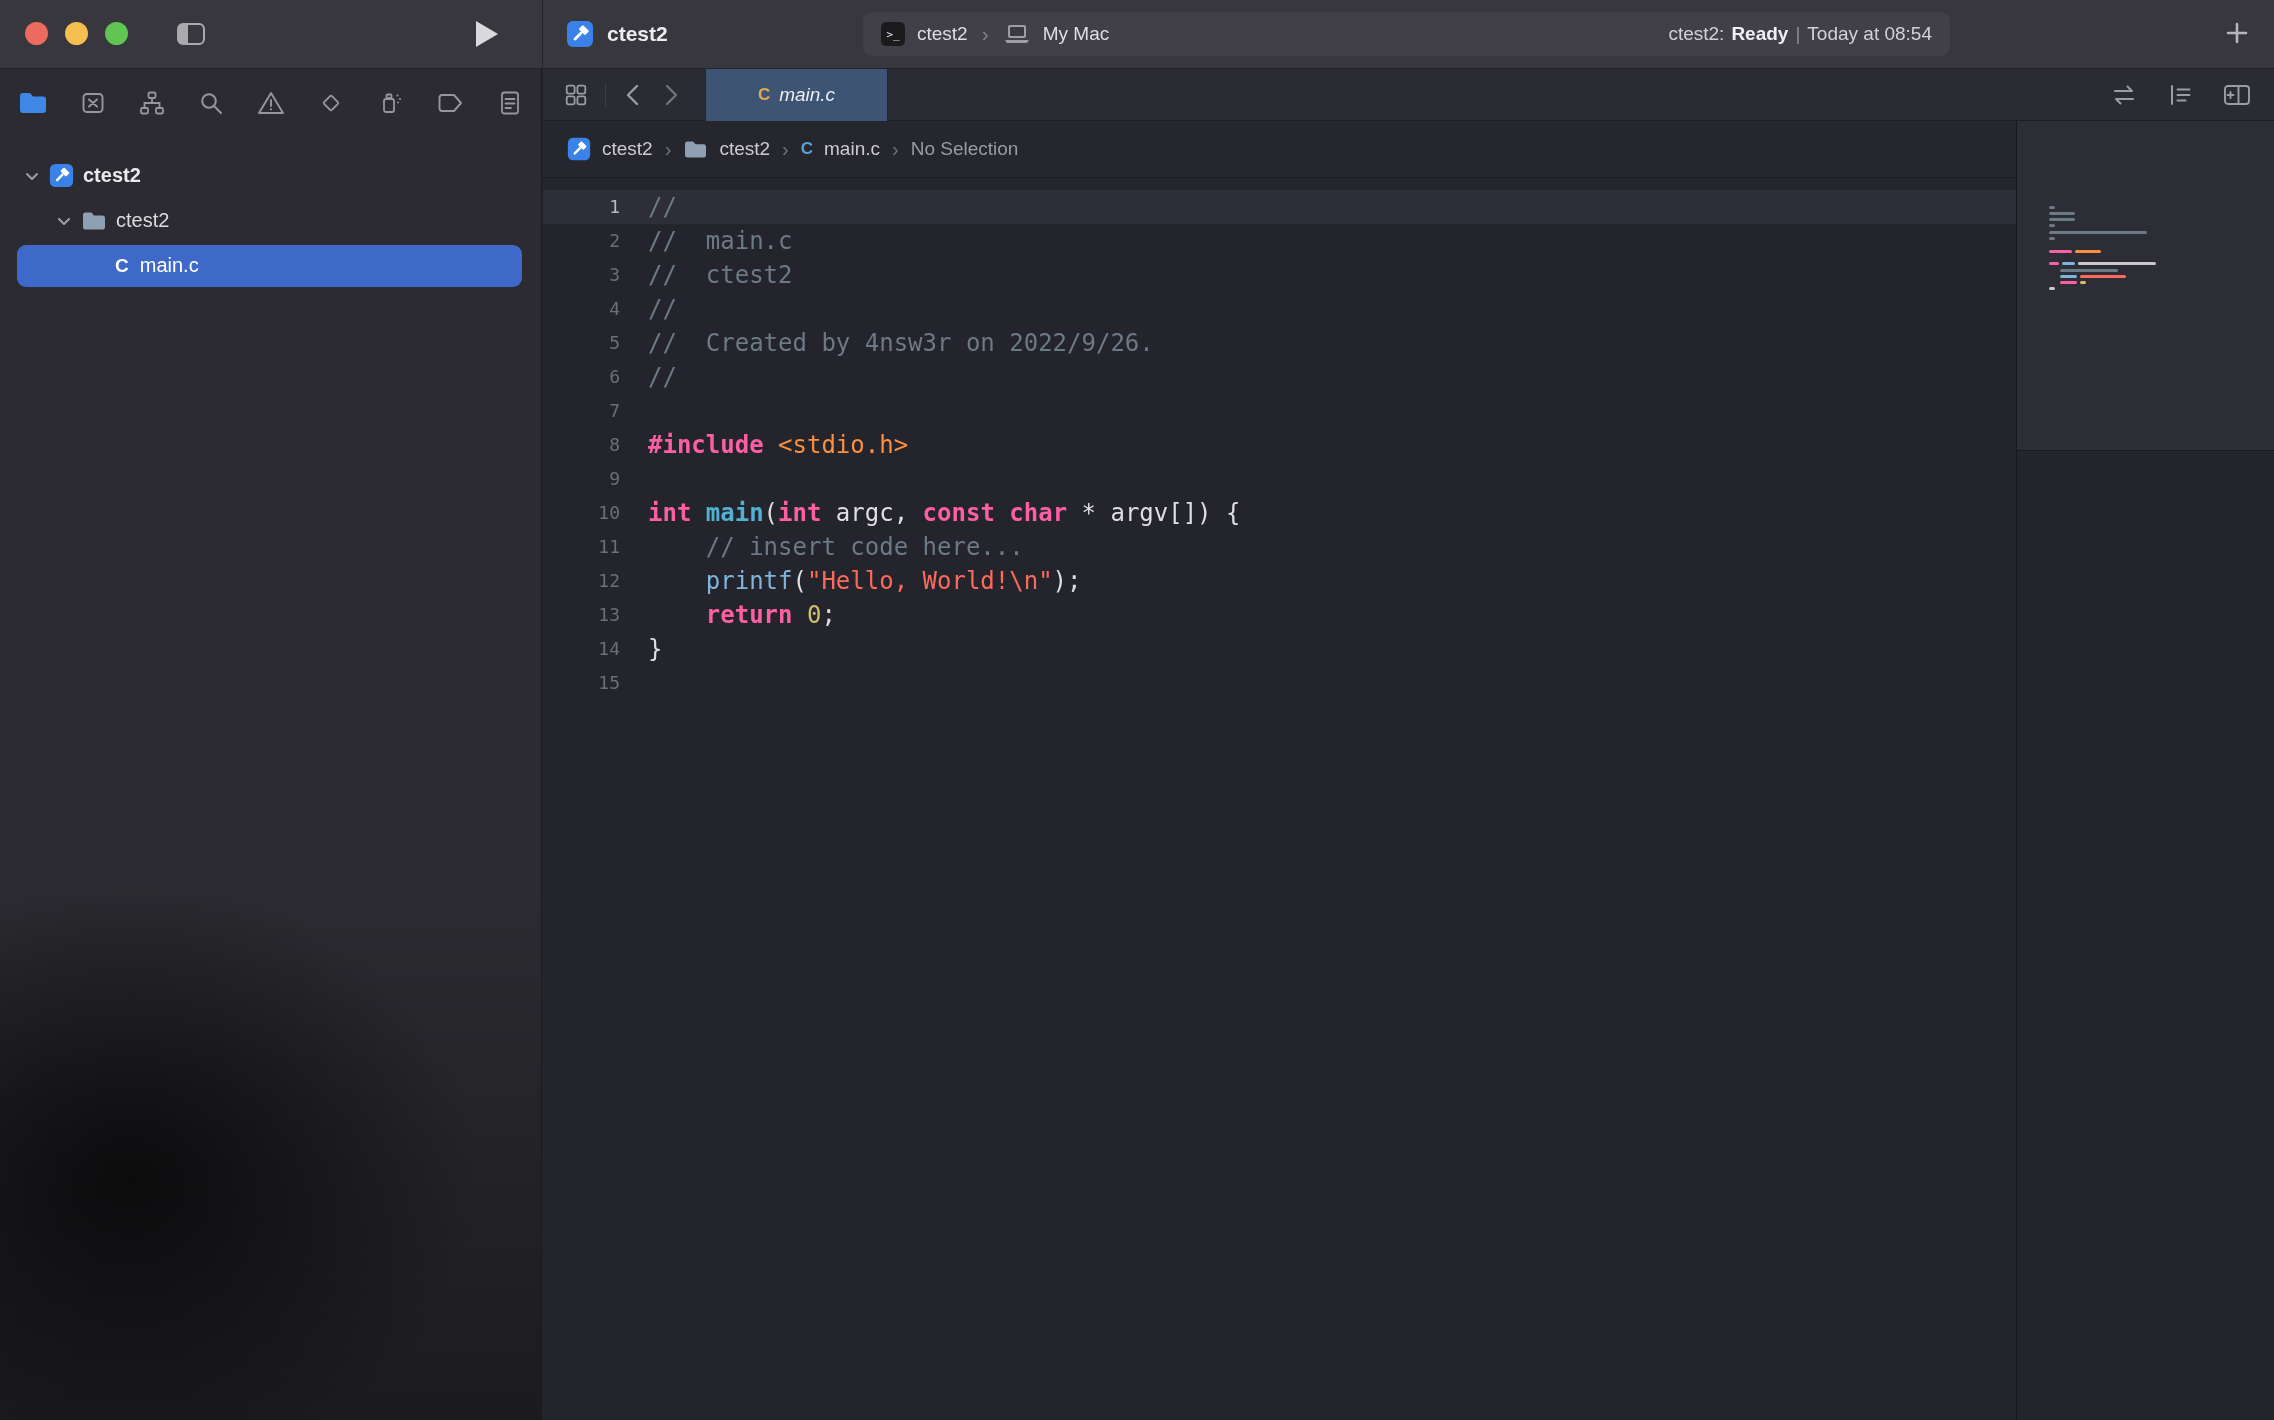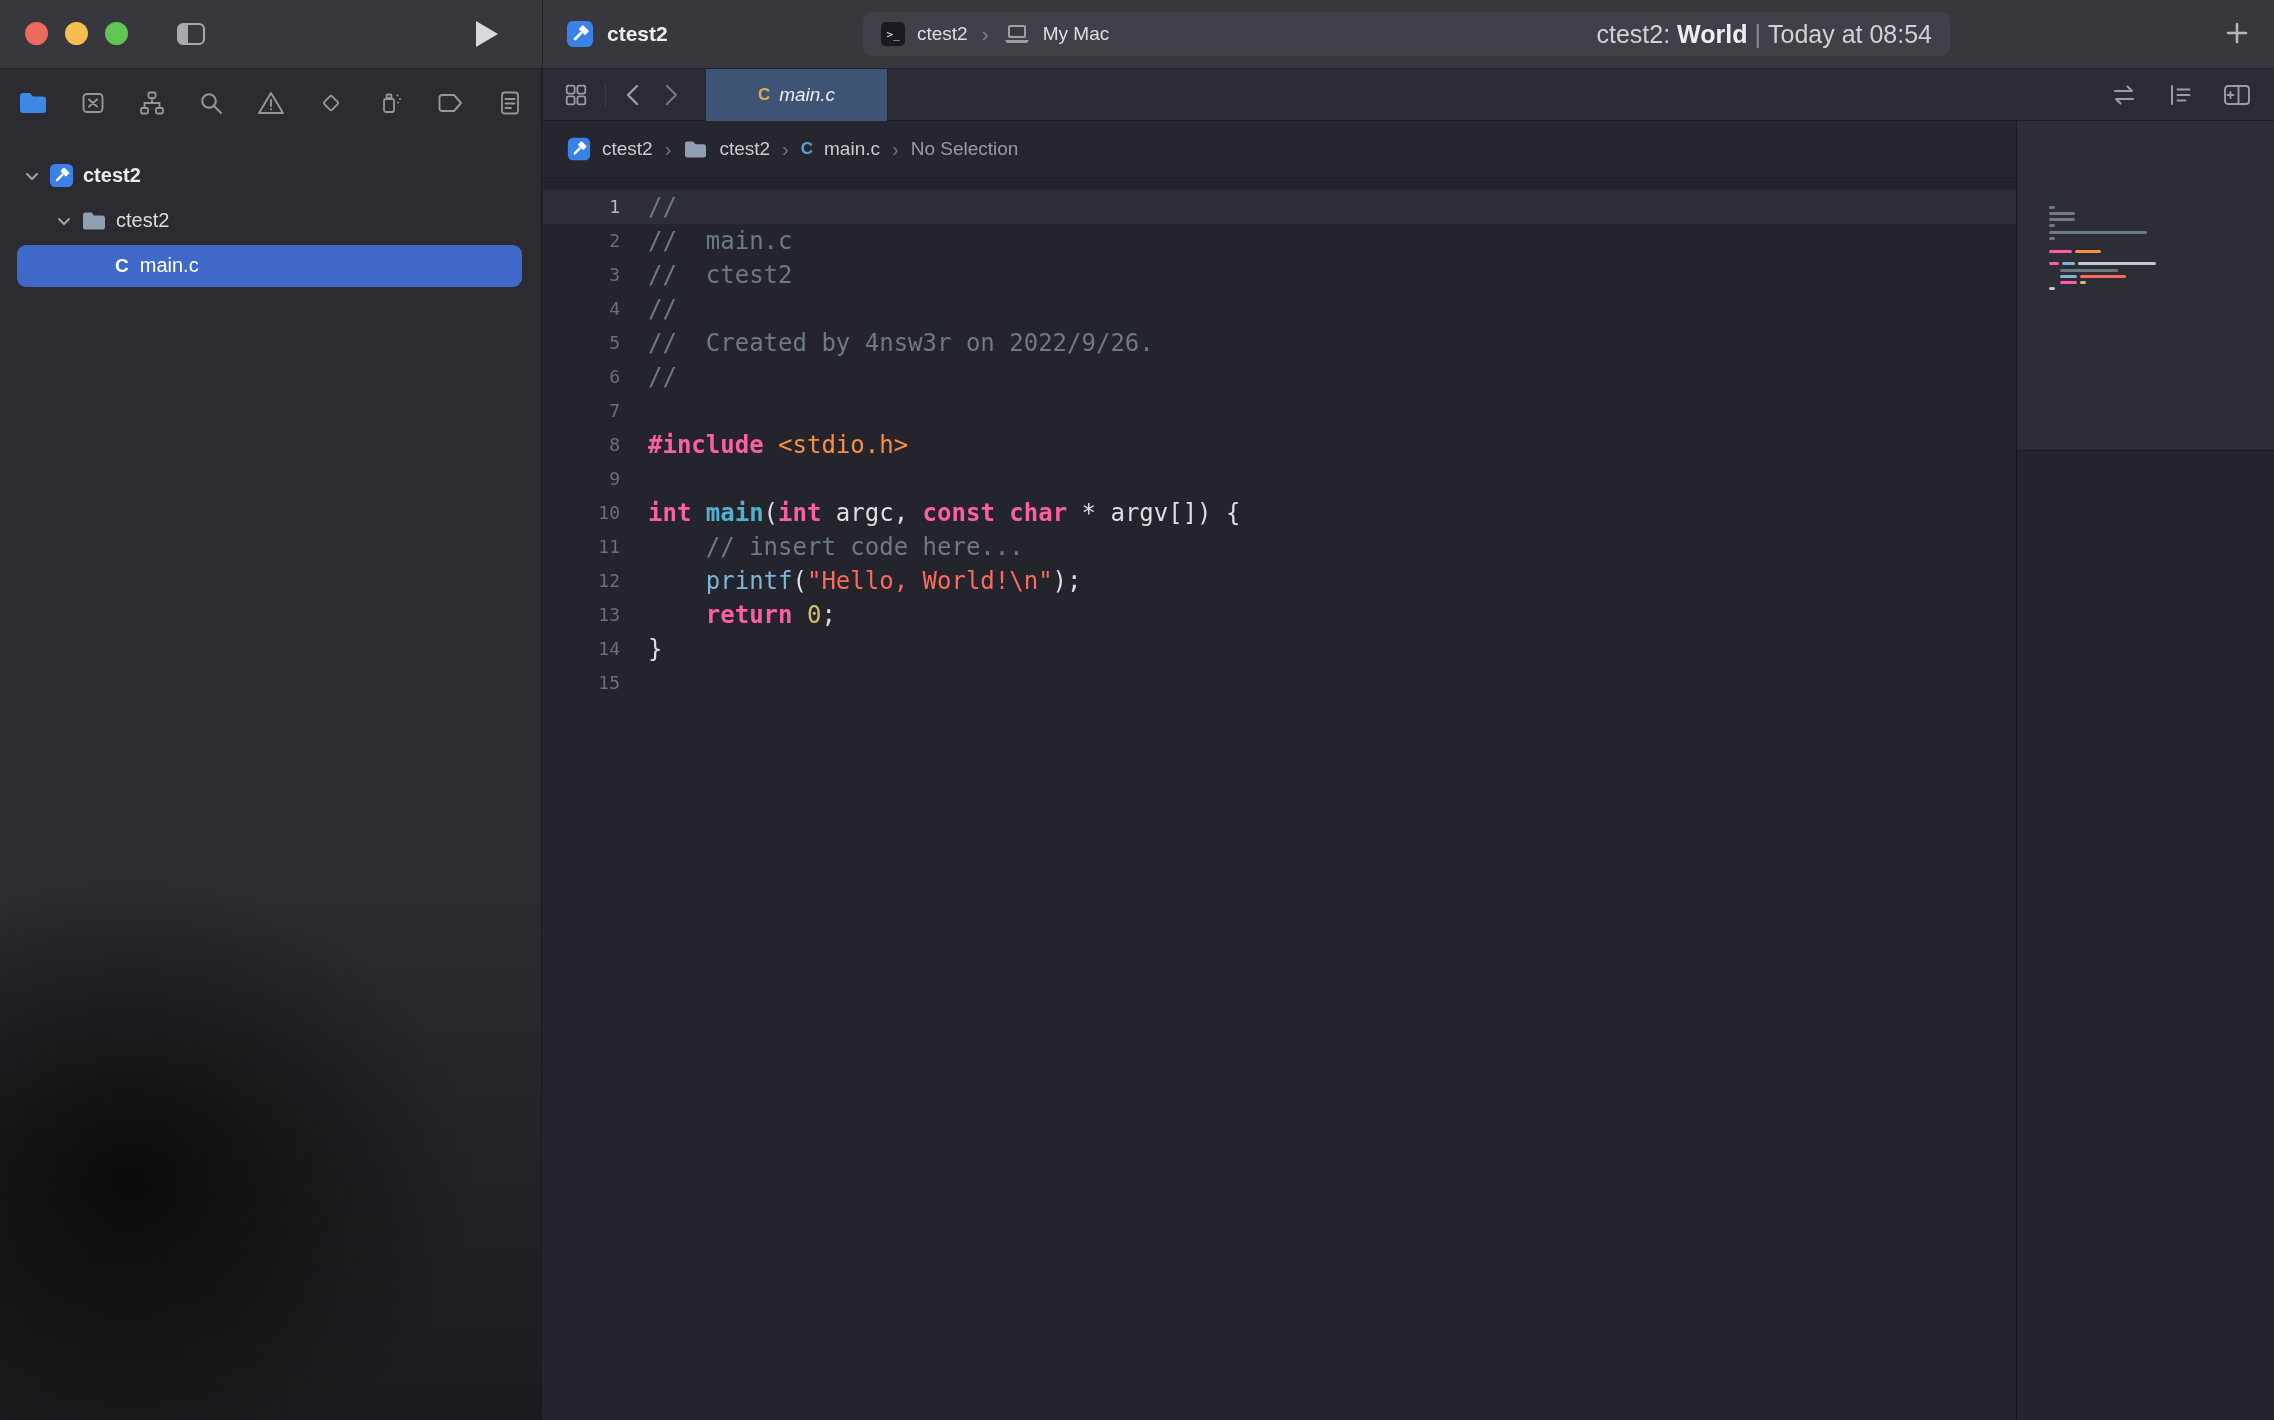--- a/index.html
+++ b/index.html
@@ -16,21 +16,21 @@
   .run-btn { position:absolute; left:474px; top:19px; }
   .tb-divider { position:absolute; left:542px; top:0; width:1px; height:68px; background:rgba(0,0,0,0.35); }
   .proj-head { position:absolute; left:566px; top:0; height:68px; display:flex; align-items:center; gap:13px; }
   .proj-title { font-size:21px; font-weight:700; color:#ECECF0; }
   .center-pill { position:absolute; left:863px; top:12px; width:1087px; height:44px;
     background:#413F47; border-radius:9px; display:flex; align-items:center; padding:0 18px; gap:12px; }
   .scheme-name, .scheme-dest { font-size:19px; color:#DEDEE2; }
   .pill-sep { font-size:21px; color:#85858A; padding:0 2px; }
   .term-icon { width:24px; height:24px; background:#1B1B1E; border-radius:5px; color:#E8E8EA;
     font-family:"DejaVu Sans Mono",monospace; font-size:11px; display:flex; align-items:center; justify-content:center; }
-  .status { margin-left:auto; font-size:25px; color:#D2D2D6; display:flex; gap:7px; align-items:flex-end; }
+  .status { margin-left:auto; font-size:19px; color:#D2D2D6; display:flex; gap:7px; align-items:flex-end; }
   .status .state { font-weight:700; color:#EFEFF3; }
   .status .sep { color:#8C8C92; }
   .add-btn { position:absolute; right:22px; top:18px; }
 
   
   .sidebar { position:absolute; left:0; top:69px; width:542px; height:1351px;
     background:#2C2B31; border-right:1px solid #1A1A1E; }
   .sidebar::after { content:''; position:absolute; inset:0; pointer-events:none;
     background:
       radial-gradient(ellipse 500px 430px at 130px 1110px, rgba(0,0,0,0.68), rgba(0,0,0,0) 70%),
@@ -127,21 +127,21 @@
     <span class="icon-btn">
       <svg width="28" height="22" viewBox="0 0 28 22">
           <rect x="5" y="2" width="18" height="13" rx="2" fill="#9D9DA3"></rect>
           <rect x="7" y="4" width="14" height="9" rx="1" fill="#3A393F"></rect>
           <path d="M2 17 h24 l-2 3 H4 z" fill="#9D9DA3"></path>
         </svg>
     </span>
     <span class="scheme-dest">My Mac</span>
     <span class="status">
       <span>ctest2:</span>
-      <span class="state">World</span>
+      <span class="state">Ready</span>
       <span class="sep">|</span>
       <span>Today at 08:54</span>
     </span>
   </div>
 
   <button class="icon-btn add-btn">
     <svg width="30" height="30" viewBox="0 0 30 30">
         <path d="M15 6 v18 M6 15 h18" stroke="#B5B5BA" stroke-width="2.6" stroke-linecap="round"></path>
       </svg>
   </button>

